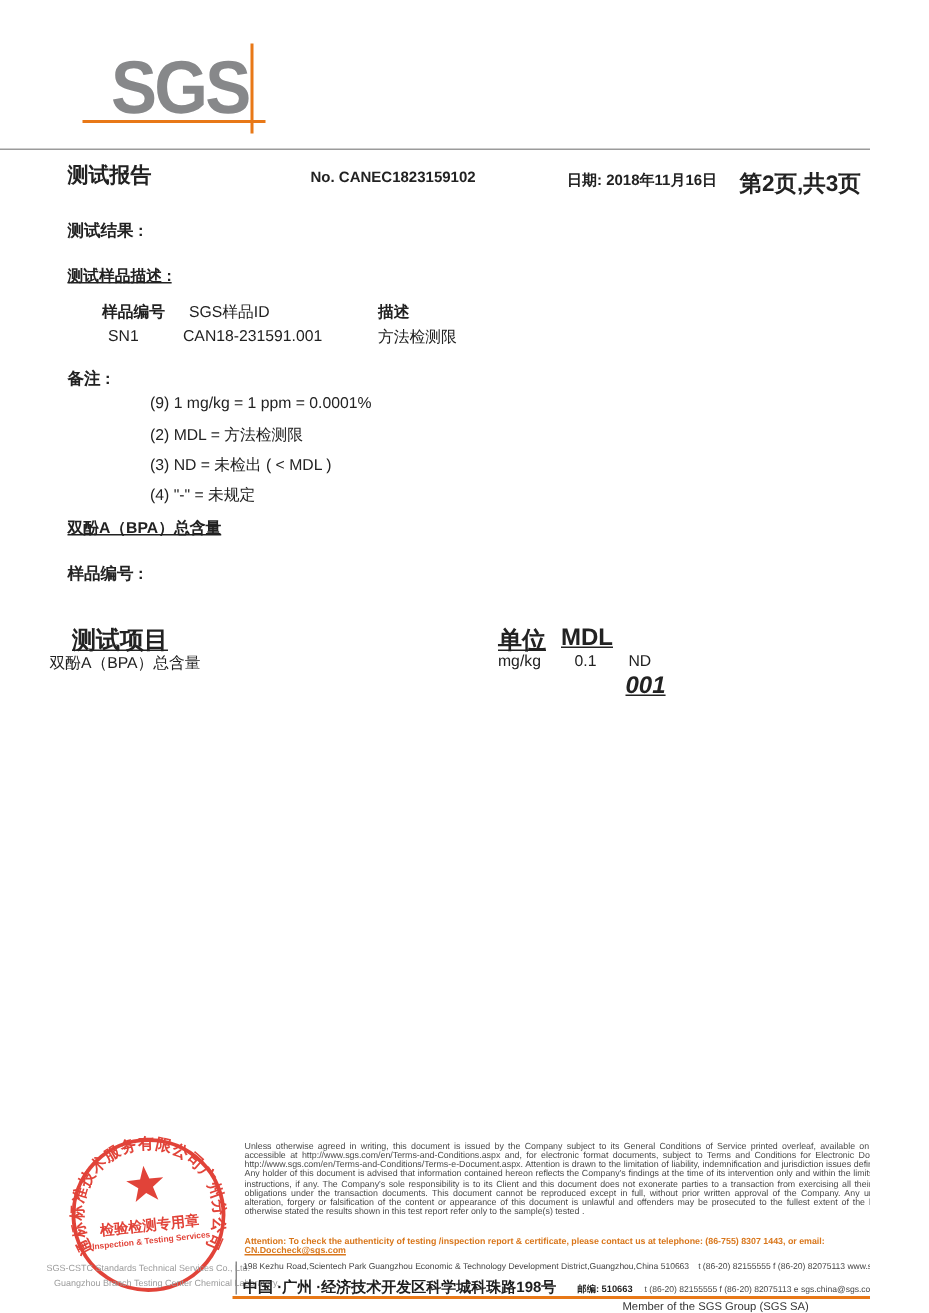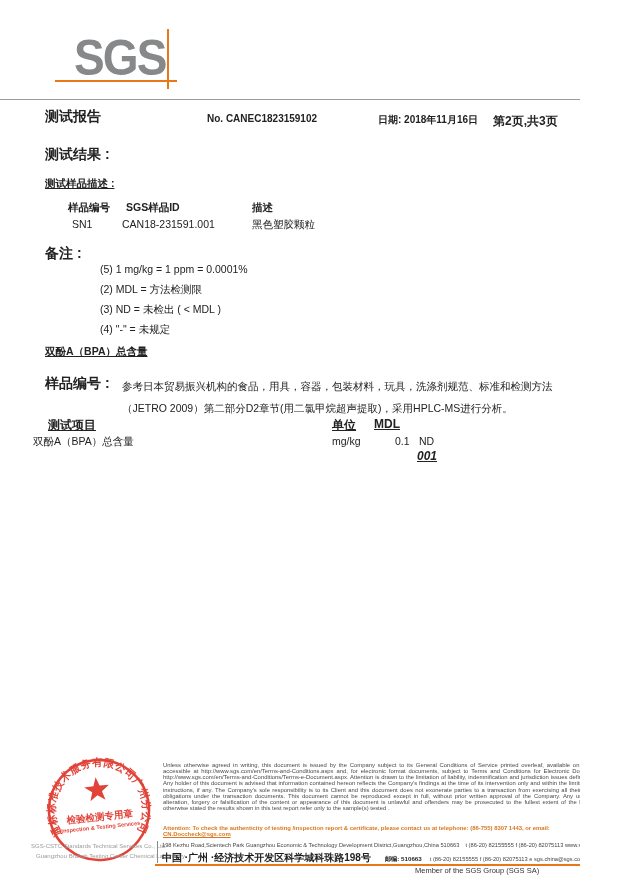--- a/index.html
+++ b/index.html
@@ -33,58 +33,58 @@
   }
   .logo-hline{position:absolute;left:55px;top:80px;width:122px;height:2px;background:var(--accent);}
   .logo-vline{position:absolute;left:167px;top:29px;width:2px;height:60px;background:var(--accent);}
 
   .top-rule{position:absolute;left:0;top:99px;width:619px;height:1px;background:#9b9b9b;}
 
   
   .doc-title{left:45px;top:108px;font-size:14px;font-weight:700;}
   .report-no{left:207px;top:113px;font-size:10px;font-weight:600;}
   .report-date{left:378px;top:113px;font-size:10px;font-weight:600;}
-  .page-info{left:493px;top:113px;font-size:12px;font-weight:600;}
+  .page-info{left:493px;top:113px;font-size:15px;font-weight:600;}
 
-  .body-label{font-size:14px;font-weight:600;}
+  .body-label{font-size:11px;font-weight:600;}
   .body-text{font-size:10.5px;font-weight:500;}
   .heading-ul{font-size:10.5px;font-weight:700;text-decoration:underline;}
 
   .results-label{left:45px;top:146px;}
   .sample-desc-heading{left:45px;top:177px;}
 
   .st-h1{left:68px;top:201px;font-weight:700;}
-  .st-h2{left:126px;top:201px;font-weight:700;}
+  .st-h2{left:126px;top:201px;font-weight:400;}
   .st-h3{left:252px;top:201px;font-weight:700;}
   .st-v1{left:72px;top:218px;}
   .st-v2{left:122px;top:218px;}
   .st-v3{left:252px;top:218px;}
 
   .remarks-label{left:45px;top:245px;}
   .note{left:100px;font-size:10.5px;font-weight:500;}
   .note-1{top:263px;}.note-2{top:283px;}.note-3{top:303px;text-align:right;}.note-4{top:323px;}
 
   .bpa-heading{left:45px;top:345px;}
 
   .method-label{left:45px;top:375px;}
   .method-text{
     position:absolute;left:122px;top:375px;width:458px;
     font-size:10.5px;font-weight:500;line-height:22px;
     white-space:normal;
   }
 
-  .rt-header{font-size:12px;font-weight:700;text-decoration:underline;top:417px;}
+  .rt-header{font-size:16px;font-weight:700;text-decoration:underline;top:417px;}
   .rt-item-h{left:48px;}
   .rt-unit-h{left:332px;}
   .rt-mdl-h{left:374px;}
   .rt-sample-h{left:417px;font-style:italic;margin-top:32px;}
   .rt-value{font-size:10.5px;font-weight:500;top:435px;}
   .rt-item{left:33px;}
   .rt-unit{left:332px;}
-  .rt-mdl{left:382px;padding-left:13px;}
+  .rt-mdl{left:370px;padding-left:13px;}
   .rt-result{left:419px;}
 
   
   .stamp-svg{position:absolute;left:42px;top:754px;opacity:0.88;transform:rotate(-6deg);}
   .company-l1{left:31px;top:843px;font-size:6px;color:#9b9b9b;font-weight:500;}
   .company-l2{left:36px;top:853px;font-size:6px;color:#9b9b9b;font-weight:500;}
 
   .legal{
     position:absolute;left:163px;top:762px;width:447px;
     font-size:5.9px;line-height:6.15px;color:#4a4a4a;
@@ -127,31 +127,30 @@
   <span class="abs page-info">第2页,共3页</span>
 
   <span class="abs body-label results-label">测试结果 :</span>
   <span class="abs heading-ul sample-desc-heading">测试样品描述 :</span>
 
   <span class="abs body-text st-h1">样品编号</span>
   <span class="abs body-text st-h2">SGS样品ID</span>
   <span class="abs body-text st-h3">描述</span>
   <span class="abs body-text st-v1">SN1</span>
   <span class="abs body-text st-v2">CAN18-231591.001</span>
-  <span class="abs body-text st-v3">黑色塑胶颗粒</span>
+  <span class="abs body-text st-v3">方法检测限</span>
 
   <span class="abs body-label remarks-label">备注 :</span>
-  <span class="abs note note-1">(5) 1 mg/kg = 1 ppm = 0.0001%</span>
+  <span class="abs note note-1">(9) 1 mg/kg = 1 ppm = 0.0001%</span>
   <span class="abs note note-2">(2) MDL = 方法检测限</span>
   <span class="abs note note-3">(3) ND = 未检出 ( &lt; MDL )</span>
   <span class="abs note note-4">(4) "-" = 未规定</span>
 
   <span class="abs heading-ul bpa-heading">双酚A（BPA）总含量</span>
   <span class="abs body-label method-label">样品编号 :</span>
-  <div class="method-text">参考日本贸易振兴机构的食品，用具，容器，包装材料，玩具，洗涤剂规范、标准和检测方法（JETRO 2009）第二部分D2章节(用二氯甲烷超声提取)，采用HPLC-MS进行分析。</div>
 
   <span class="abs rt-header rt-item-h">测试项目</span>
   <span class="abs rt-header rt-unit-h">单位</span>
   <span class="abs rt-header rt-mdl-h">MDL</span>
   <span class="abs rt-header rt-sample-h">001</span>
   <span class="abs rt-value rt-item">双酚A（BPA）总含量</span>
   <span class="abs rt-value rt-unit">mg/kg</span>
   <span class="abs rt-value rt-mdl">0.1</span>
   <span class="abs rt-value rt-result">ND</span>
 

